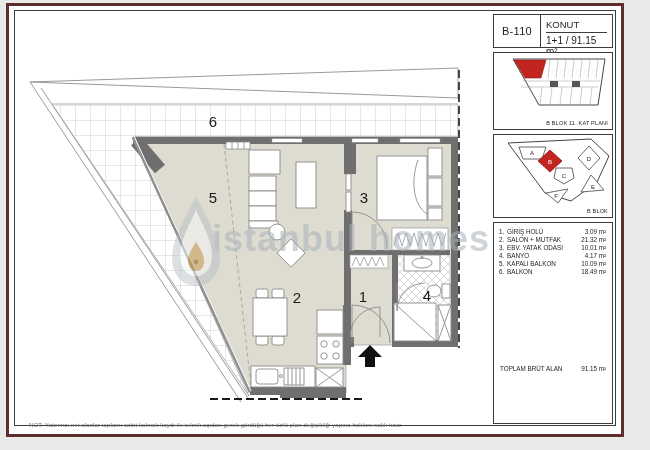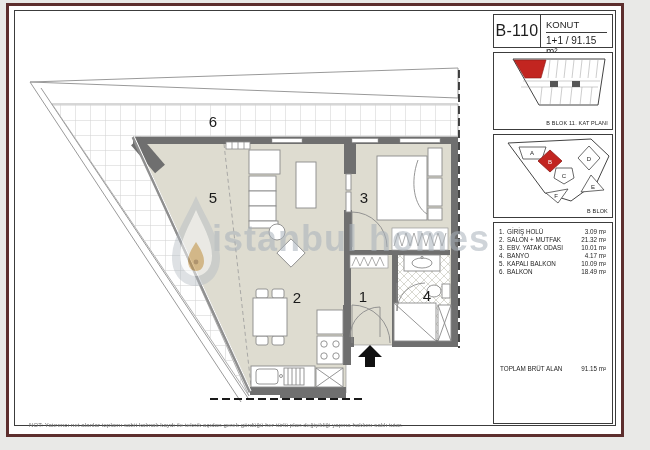--- a/index.html
+++ b/index.html
@@ -19,21 +19,21 @@
     border:1px solid #3c3c3c;pointer-events:none;
   }
   .plan-svg{position:absolute;left:4px;top:4px;width:480px;height:420px;}
   .tbox{
     position:absolute;left:484px;width:120px;box-sizing:border-box;
     border:1px solid #3c3c3c;background:#fff;color:#1d1d1d;
   }
   .tbox-header{top:8px;height:34px;display:flex;}
   .hdr-left{
     width:46px;border-right:1px solid #3c3c3c;display:flex;
-    align-items:center;justify-content:center;font-size:16px;letter-spacing:.3px;
+    align-items:center;justify-content:center;font-size:11px;letter-spacing:.3px;
   }
   .hdr-right{flex:1;padding:4px 5px 0 5px;}
   .hdr-konut{font-size:9.5px;border-bottom:1px solid #3c3c3c;padding-bottom:2px;}
   .hdr-layout{font-size:10px;margin-top:2px;}
   .tbox-keyplan{top:46px;height:78px;}
   .tbox-siteplan{top:128px;height:84px;}
   .tbox-list{top:216px;height:202px;}
   .mini-caption{
     position:absolute;right:4px;bottom:3px;font-size:5.5px;color:#222;
     letter-spacing:.2px;

